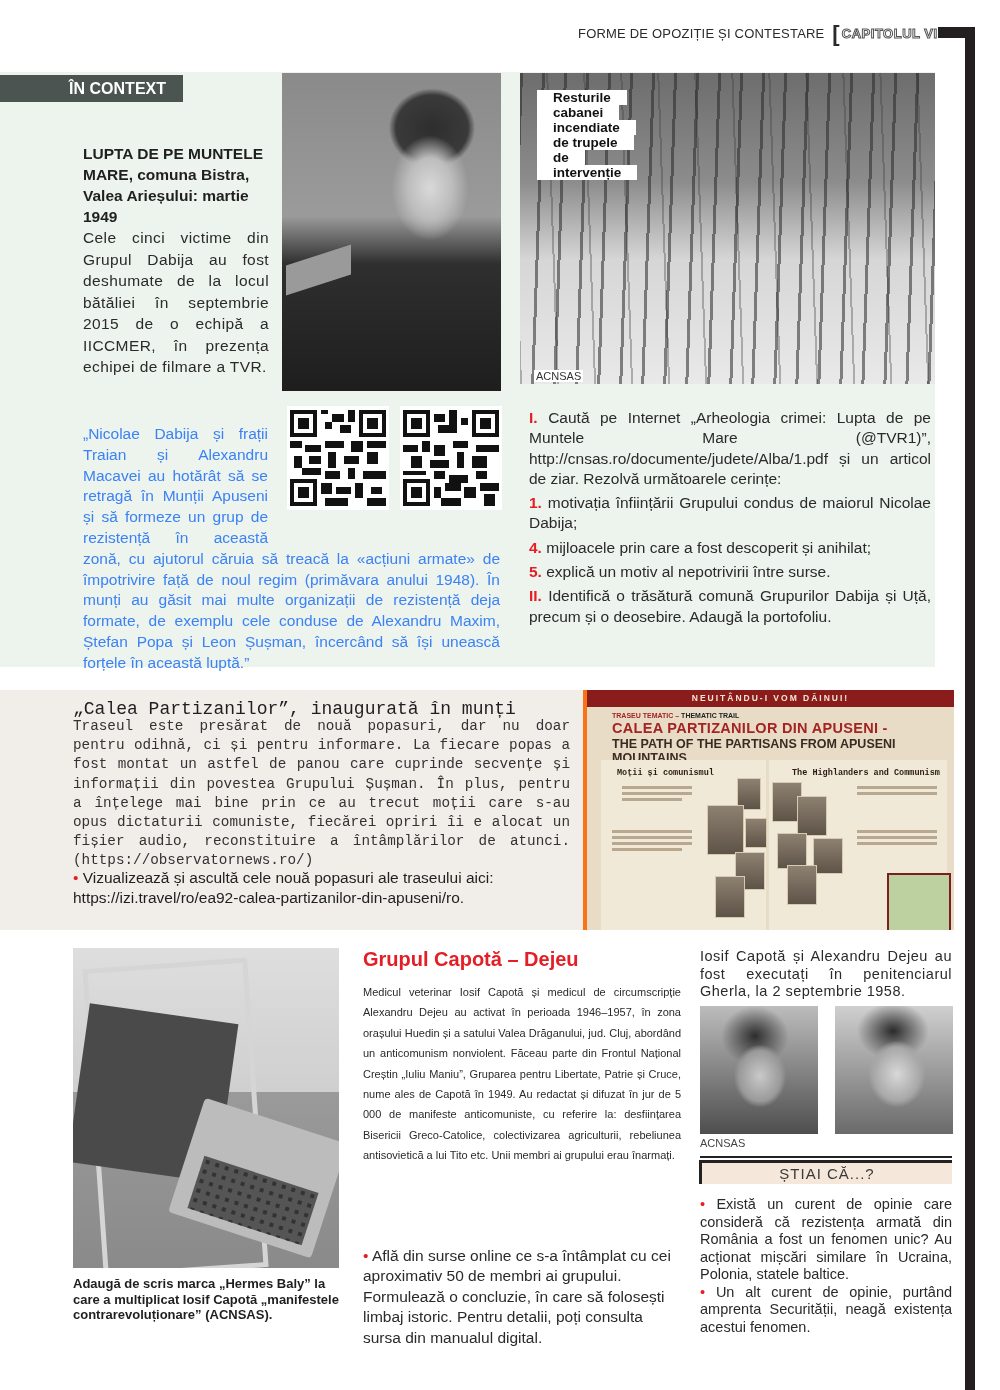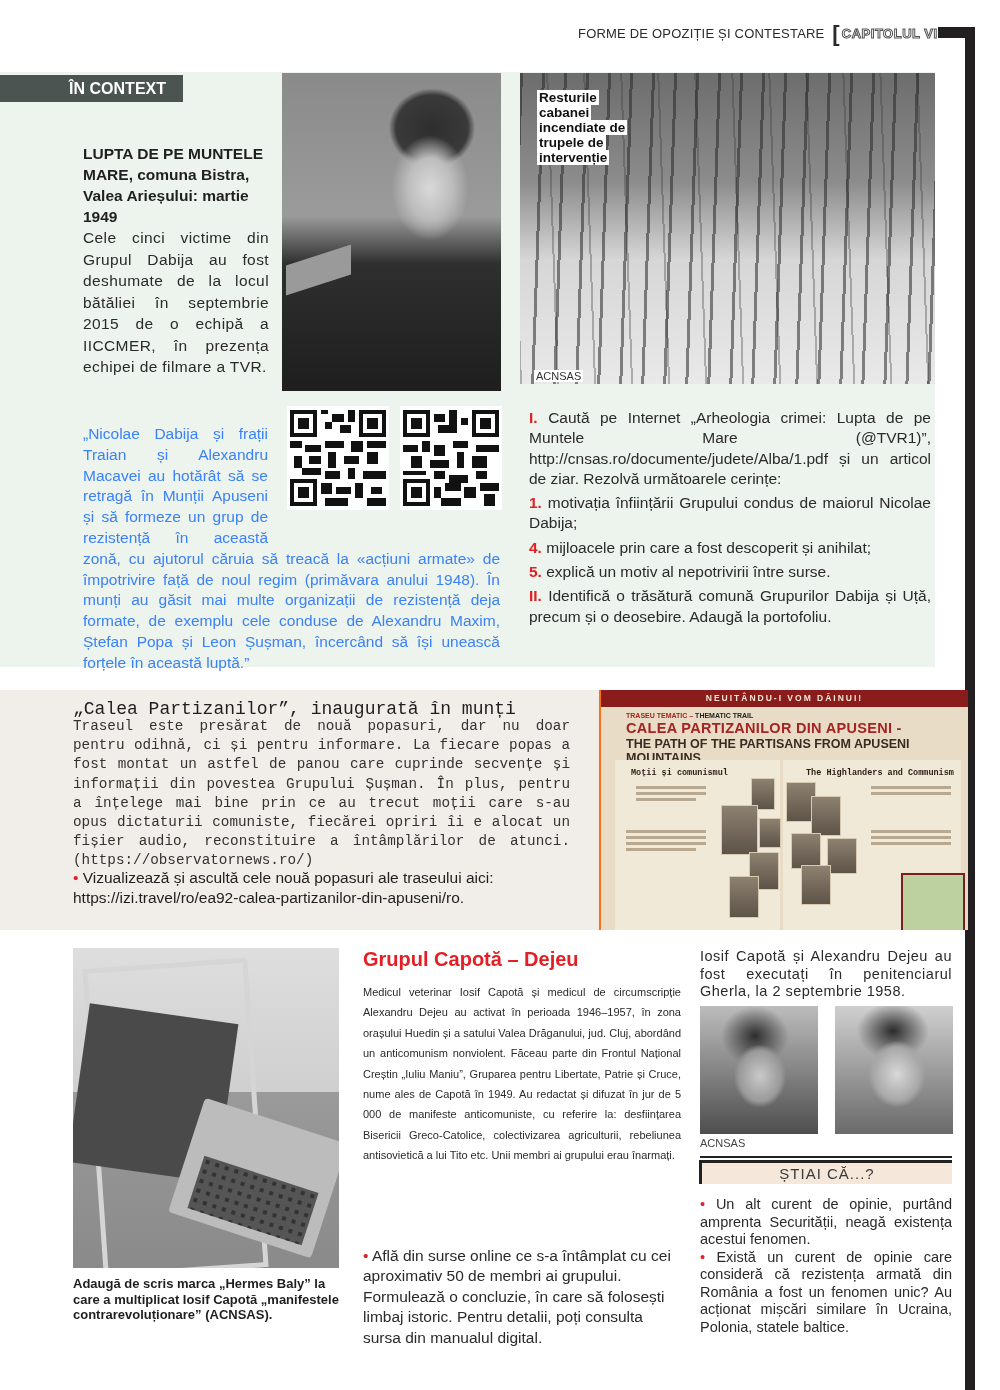--- a/index.html
+++ b/index.html
@@ -26,39 +26,39 @@
                  radial-gradient(ellipse 60px 55px at 150px 55px, #2e2e2e 0%, #3a3a3a 60%, transparent 72%),
                  linear-gradient(to bottom, #8a8a8a 0%, #9b9b9b 45%, #2f2f2f 60%, #1e1e1e 100%); }
   .photo-officer .epaulette { position:absolute; left:4px; top:182px; width:65px; height:30px; background:#9a9a9a; transform:skewY(-18deg); }
 
   .photo-snow { position:absolute; left:520px; top:73px; width:415px; height:311px;
      background:
        repeating-linear-gradient(92deg, rgba(40,40,40,0.55) 0 3px, transparent 3px 22px),
        repeating-linear-gradient(88deg, rgba(60,60,60,0.35) 0 2px, transparent 2px 37px),
        linear-gradient(to bottom, #6d6d6d 0%, #8c8c8c 35%, #d6d6d6 60%, #e9e9e9 100%); }
   .snow-caption { position:absolute; left:537px; top:90px; width:100px; font-weight:bold; font-size:13.5px; line-height:15px; color:#111; font-family:"Liberation Sans", sans-serif;}
-  .snow-caption span { background:#fff; box-decoration-break:clone; -webkit-box-decoration-break:clone; padding:0 2px; }
+  .snow-caption span { background:#fff; box-decoration-break:clone; -webkit-box-decoration-break:clone; padding:0 16px; }
   .snow-credit { position:absolute; left:534px; top:370px; background:#fff; font-size:11px; padding:0 2px; color:#333; font-family:"Liberation Sans", sans-serif;}
 
   .quote { position:absolute; left:83px; top:424px; width:417px; font-size:15.5px; line-height:20.8px; color:#3b82f6; text-align:justify; font-family:"Liberation Sans", sans-serif; }
   .quote .float-space { float:right; width:232px; height:105px; }
   .qr { position:absolute; top:406px; width:96px; height:98px; background:#fff; padding:3px; }
   .qr svg { width:100%; height:100%; display:block; }
 
   .tasks { position:absolute; left:525px; top:404px; width:410px; font-size:15.5px; line-height:20.3px; color:#2a2a2a; text-align:justify; font-family:"Liberation Sans", sans-serif;}
   .tasks .num { color:#e31e24; font-weight:bold; }
   .tasks p { margin:4px; }
 
   
   .calea-bg { position:absolute; left:0; top:690px; width:935px; height:240px; background:#f1eeea; }
   .calea-title { position:absolute; left:73px; top:699px; font-family:"Liberation Mono", monospace; font-weight:normal; font-size:18px; color:#1f1f1f; }
   .calea-body { position:absolute; left:73px; top:717px; width:497px; font-family:"Liberation Mono", monospace; font-size:14.3px; line-height:19.2px; color:#333; text-align:justify; }
   .calea-task { position:absolute; left:73px; top:868px; width:500px; font-family:"Liberation Sans", sans-serif; font-size:15.5px; line-height:20px; color:#1f1f1f; }
   .bullet { color:#e31e24; }
-  .poster { position:absolute; left:583px; top:690px; width:367px; height:240px; background:#e8dcc6; overflow:hidden; border-left:2px solid #f97316;margin-left:16px;}
+  .poster { position:absolute; left:583px; top:690px; width:367px; height:240px; background:#e8dcc6; overflow:hidden; border-left:4px solid #f97316;}
   .poster .top-band { position:absolute; left:0; top:0; width:100%; height:17px; background:#8b1c1c; color:#f4e6d0; font-size:8.5px; font-weight:bold; letter-spacing:2px; text-align:center; line-height:17px; font-family:"Liberation Sans", sans-serif;}
   .poster .sub { position:absolute; left:25px; top:22px; font-size:7px; font-weight:bold; color:#a42323; font-family:"Liberation Sans", sans-serif;}
   .poster .sub b { color:#222; }
   .poster .h1 { position:absolute; left:25px; top:31px; font-size:14.5px; font-weight:bold; color:#a42323; line-height:15px; font-family:"Liberation Sans", sans-serif; letter-spacing:0.3px;}
   .poster .h2 { position:absolute; left:25px; top:47px; font-size:12.5px; font-weight:bold; color:#3a2a22; line-height:14px; font-family:"Liberation Sans", sans-serif;}
   .poster .panel { position:absolute; top:70px; height:170px; background:#f1e9d8; }
   .poster .panel-l { left:14px; width:165px; }
   .poster .panel-r { left:182px; width:178px; }
   .poster .sec-title { position:absolute; top:78px; font-family:"Liberation Mono", monospace; font-weight:bold; font-size:8.5px; color:#2b1b14; }
   .poster .face { position:absolute; background:linear-gradient(#8d8171,#5d5347); border:1px solid #d8cab0; }
@@ -252,15 +252,15 @@
 <div class="cd-body">Medicul veterinar Iosif Capotă și medicul de circumscripție Alexandru Dejeu au activat în perioada 1946–1957, în zona orașului Huedin și a satului Valea Drăganului, jud. Cluj, abordând un anticomunism nonviolent. Făceau parte din Frontul Național Creștin „Iuliu Maniu”, Gruparea pentru Libertate, Patrie și Cruce, nume ales de Capotă în 1949. Au redactat și difuzat în jur de 5 000 de manifeste anticomuniste, cu referire la: desființarea Bisericii Greco-Catolice, colectivizarea agriculturii, rebeliunea antisovietică a lui Tito etc. Unii membri ai grupului erau înarmați.</div>
 <div class="cd-task"><span class="bullet">•</span> <span>Află din surse online ce s-a întâmplat cu cei aproximativ 50 de membri ai grupului. Formulează o concluzie, în care să folosești limbaj istoric. Pentru detalii, poți consulta sursa din manualul digital.</span></div>
 
 <div class="exec-text">Iosif Capotă și Alexandru Dejeu au fost executați în penitenciarul Gherla, la 2 septembrie 1958.</div>
 <div class="portrait portrait-1"></div>
 <div class="portrait portrait-2"></div>
 <div class="portrait-credit">ACNSAS</div>
 <div class="rule"></div>
 <div class="stiai-box">ȘTIAI CĂ...?</div>
 <div class="stiai-body">
+  <p><span class="bullet">•</span> <span>Există un curent de opinie care consideră că rezistența armată din România a fost un fenomen unic? Au acționat mișcări similare în Ucraina, Polonia, statele baltice.</span></p>
   <p><span class="bullet">•</span> <span>Un alt curent de opinie, purtând amprenta Securității, neagă existența acestui fenomen.</span></p>
-  <p><span class="bullet">•</span> <span>Există un curent de opinie care consideră că rezistența armată din România a fost un fenomen unic? Au acționat mișcări similare în Ucraina, Polonia, statele baltice.</span></p>
 </div>
 
 </body></html>

